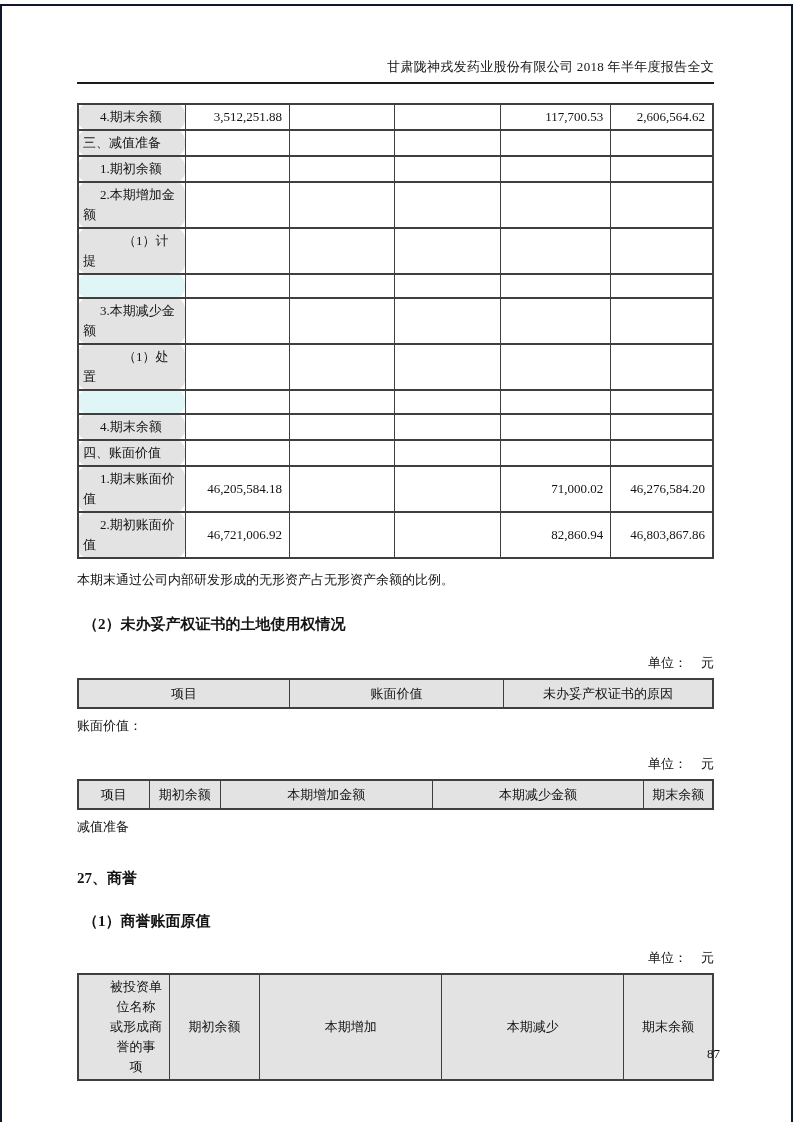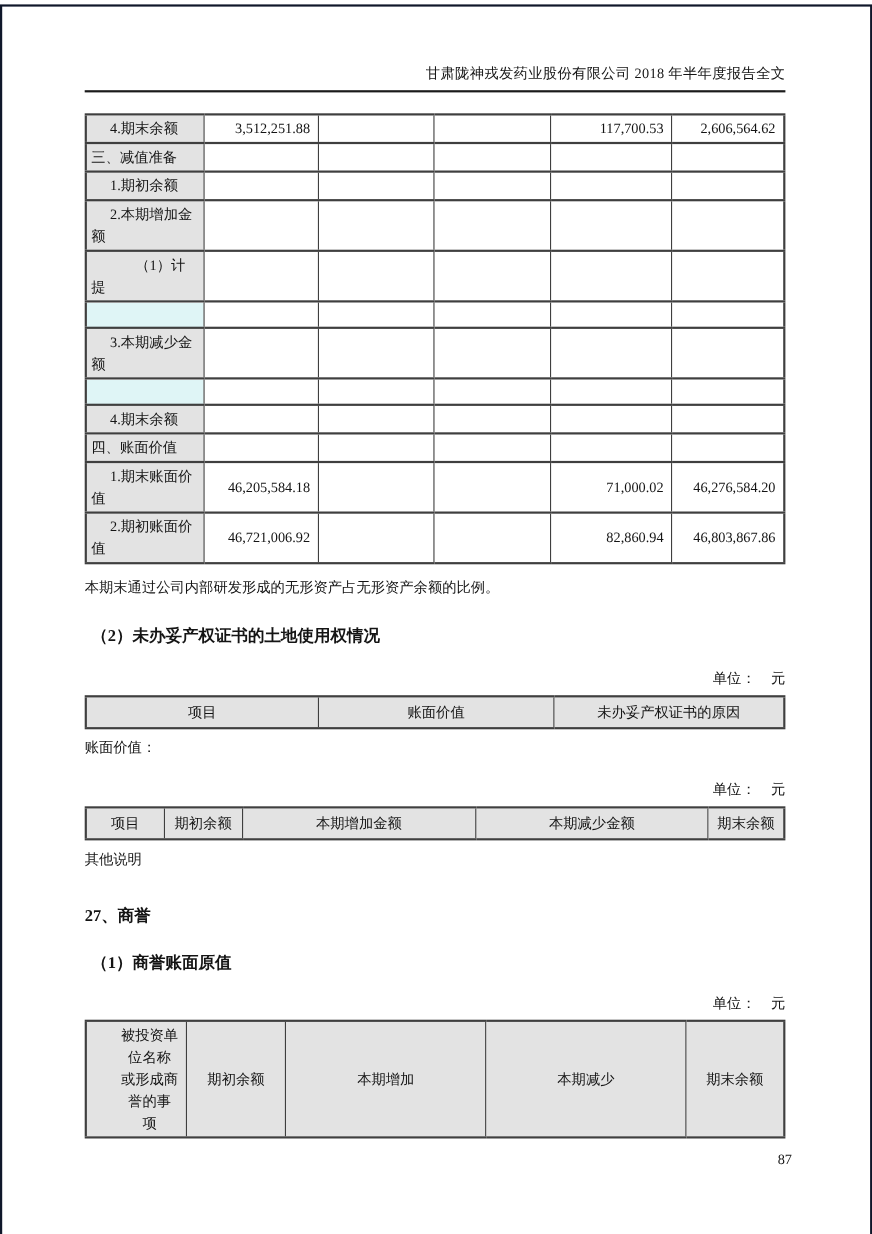--- a/index.html
+++ b/index.html
@@ -15,21 +15,21 @@
 
   table { border-collapse:collapse; width:100%; table-layout:fixed; }
   table.data-table { border:2px solid #3f3f3f; }
   td, th {
     border-left:1px solid #3f3f3f; border-right:1px solid #3f3f3f;
     border-top:2px solid #3f3f3f; border-bottom:2px solid #3f3f3f;
     font-size:13px; line-height:20px; box-sizing:border-box;
     font-weight:normal; overflow:hidden;
   }
   .main-table { margin-top:19px; }
-  .label-cell { background:#e3e3e3; text-align:left; padding:2px 4px; white-space:pre-line; }
+  .label-cell { background:#e3e3e3; text-align:left; padding:2px 4px; white-space:pre-line;border-radius:10px; }
   .label-cell.cyan { background:#dff5f6; }
   .num-cell { text-align:right; padding:2px 7px 2px 2px; background:#ffffff; }
   .lv1 { text-indent:0; }
   .lv2 { text-indent:17px; }
   .lv3 { text-indent:40px; }
   .row-std td { height:26px; }
   .row-tall td { height:46px; }
   .row-cyan td { height:24px; }
 
   .note { font-size:13px; margin-top:12px; }
@@ -115,20 +115,28 @@
             <td class="label-cell lv1 cyan"></td>
             <td class="num-cell"></td>
             <td class="num-cell"></td>
             <td class="num-cell"></td>
             <td class="num-cell"></td>
             <td class="num-cell"></td>
           </tr>
           <tr class="row-tall">
             <td class="label-cell lv2">3.本期减少金
 额</td>
+            <td class="num-cell"></td>
+            <td class="num-cell"></td>
+            <td class="num-cell"></td>
+            <td class="num-cell"></td>
+            <td class="num-cell"></td>
+          </tr>
+          <tr class="row-std">
+            <td class="label-cell lv3">（1）处置</td>
             <td class="num-cell"></td>
             <td class="num-cell"></td>
             <td class="num-cell"></td>
             <td class="num-cell"></td>
             <td class="num-cell"></td>
           </tr>
           <tr class="row-cyan">
             <td class="label-cell lv1 cyan"></td>
             <td class="num-cell"></td>
             <td class="num-cell"></td>
@@ -209,21 +217,21 @@
       <tbody>
           <tr>
         <th>项目</th>
         <th>期初余额</th>
         <th>本期增加金额</th>
         <th>本期减少金额</th>
         <th>期末余额</th>
       </tr>
     </tbody>
       </table>
-    <div class="note mt8">其他说明</div>
+    <div class="note mt8">减值准备</div>
 
     <div class="section-heading mt33">27、商誉</div>
     <div class="sub-heading">（1）商誉账面原值</div>
     <div class="unit-line unit-tight">
       <span>单位：</span><span class="unit-gap"></span><span>元</span>
     </div>
     <table class="data-table hdr-table goodwill-table">
       <colgroup>
         <col style="width:14.4%">
           <col style="width:14.2%">

